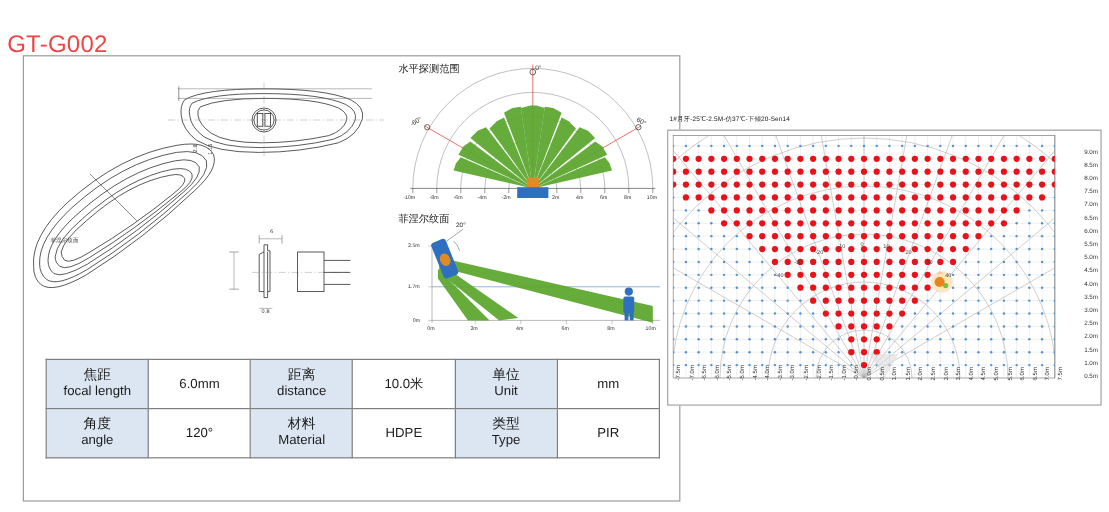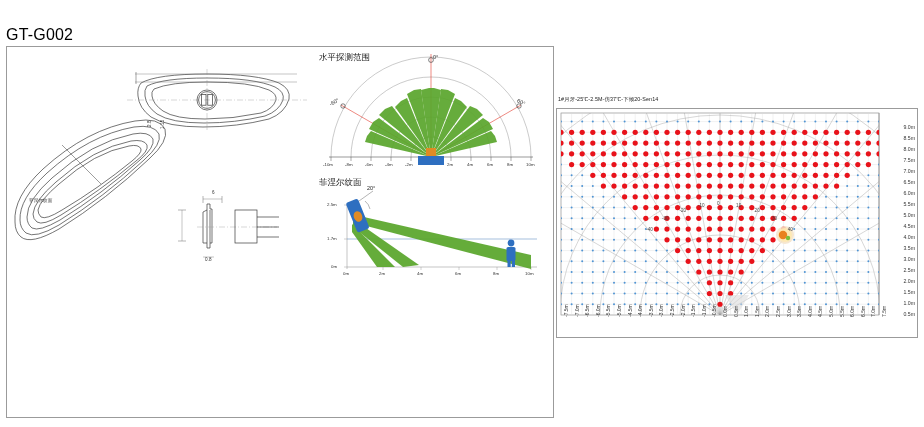--- a/index.html
+++ b/index.html
@@ -8,26 +8,26 @@
     width: 924px; height: 427px;
     background: #ffffff;
     font-family: "Liberation Sans", sans-serif;
     overflow: hidden;
   }
   #root { position: relative; width: 924px; height: 427px; background:#fff; }
 
   
   #page-title {
     position: absolute; left: 6px; top: 26px;
-    font-size: 16px; color: #000000; letter-spacing: .2px;
+    font-size: 20px; color: #ef4444; letter-spacing: .2px;
   }
 
   
   #left-panel {
-    position: absolute; left: 6px; top: 46px;
+    position: absolute; left: 19px; top: 46px;
     width: 548px; height: 372px;
     border: 1px solid #9b9b9b; background: #fff;
   }
 
   
   #cad-area { position: absolute; left: 0; top: 0; width: 548px; height: 240px; }
   #cad-svg  { position: absolute; left: 0; top: 0; }
 
   .cad-note {
     position: absolute; font-size: 4.6px; color:#333; white-space: nowrap;
@@ -278,20 +278,66 @@
       <div style="position:absolute; left:36px;  top:94px; font-size:4.4px; color:#333;">0m</div>
       <div style="position:absolute; left:72px;  top:94px; font-size:4.4px; color:#333;">2m</div>
       <div style="position:absolute; left:110px; top:94px; font-size:4.4px; color:#333;">4m</div>
       <div style="position:absolute; left:148px; top:94px; font-size:4.4px; color:#333;">6m</div>
       <div style="position:absolute; left:186px; top:94px; font-size:4.4px; color:#333;">8m</div>
       <div style="position:absolute; left:218px; top:94px; font-size:4.4px; color:#333;">10m</div>
     </div>
 
     <table id="spec-table">
       <tbody>
+        <tr>
+          <td class="hdr">
+            <span class="cn">焦距</span>
+            <span class="en">focal length</span>
+          </td>
+          <td>
+            <span class="en">6.0mm</span>
+          </td>
+          <td class="hdr">
+            <span class="cn">距离</span>
+            <span class="en">distance</span>
+          </td>
+          <td>
+            <span class="en">10.0米</span>
+          </td>
+          <td class="hdr">
+            <span class="cn">单位</span>
+            <span class="en">Unit</span>
+          </td>
+          <td>
+            <span class="en">mm</span>
+          </td>
+        </tr>
+        <tr>
+          <td class="hdr">
+            <span class="cn">角度</span>
+            <span class="en">angle</span>
+          </td>
+          <td>
+            <span class="en">120°</span>
+          </td>
+          <td class="hdr">
+            <span class="cn">材料</span>
+            <span class="en">Material</span>
+          </td>
+          <td>
+            <span class="en">HDPE</span>
+          </td>
+          <td class="hdr">
+            <span class="cn">类型</span>
+            <span class="en">Type</span>
+          </td>
+          <td>
+            <span class="en">PIR</span>
+          </td>
+        </tr>
       </tbody>
     </table>
   </div>
 
   <div id="right-title">1#月牙-25℃-2.5M-仿37℃-下倾20-Sen14</div>
 
   <div id="right-panel">
     <svg id="plot-svg" width="360" height="228" viewBox="0 0 360 228">
       <defs>
         <clipPath id="plotclip">

